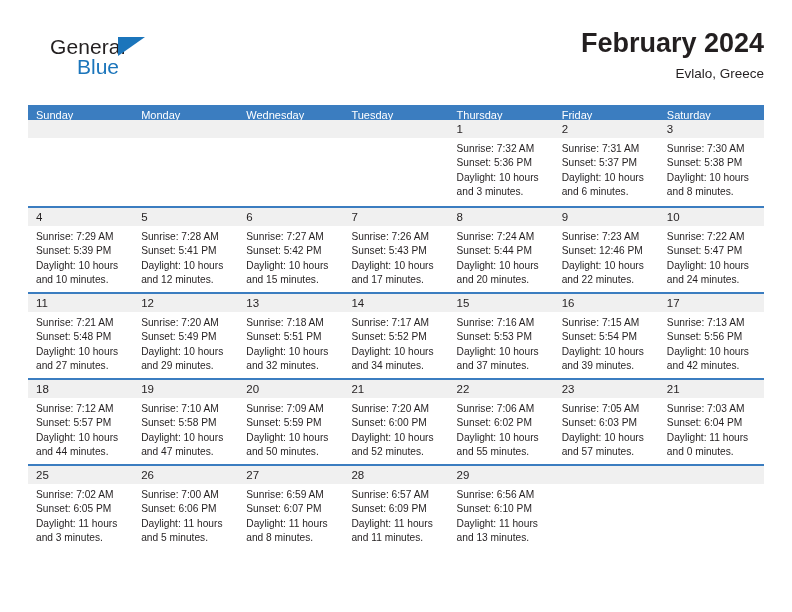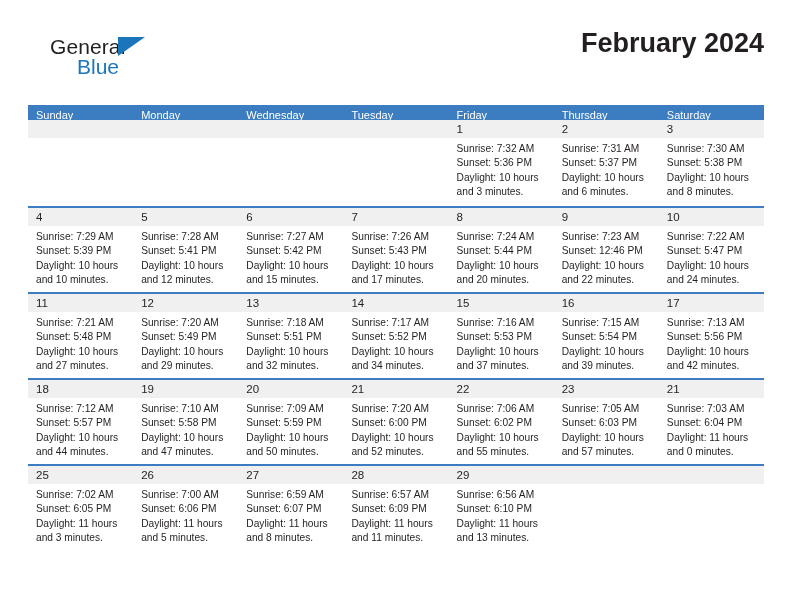--- a/index.html
+++ b/index.html
@@ -162,33 +162,34 @@
   <div class="header">
 
     <div class="brand">
       <span class="brand-general">General</span>
       <span class="brand-tri"></span>
       <span class="brand-blue">Blue</span>
     </div>
 
     <div class="title-block">
       <h1 class="cal-title">February 2024</h1>
+      <div class="cal-subtitle">Evlalo, Greece</div>
     </div>
 
   </div>
 
   <div class="calendar">
 
     <div class="dow-row">
       <div class="dow">Sunday</div>
       <div class="dow">Monday</div>
       <div class="dow">Wednesday</div>
       <div class="dow">Tuesday</div>
+      <div class="dow">Thursday</div>
       <div class="dow">Friday</div>
-      <div class="dow">Thursday</div>
       <div class="dow">Saturday</div>
     </div>
 
     <div id="weeks-container">
         <div class="week first">
           <div class="cell empty">
             <div class="daynum-strip">
               <span class="daynum"></span>
             </div>
           </div>

